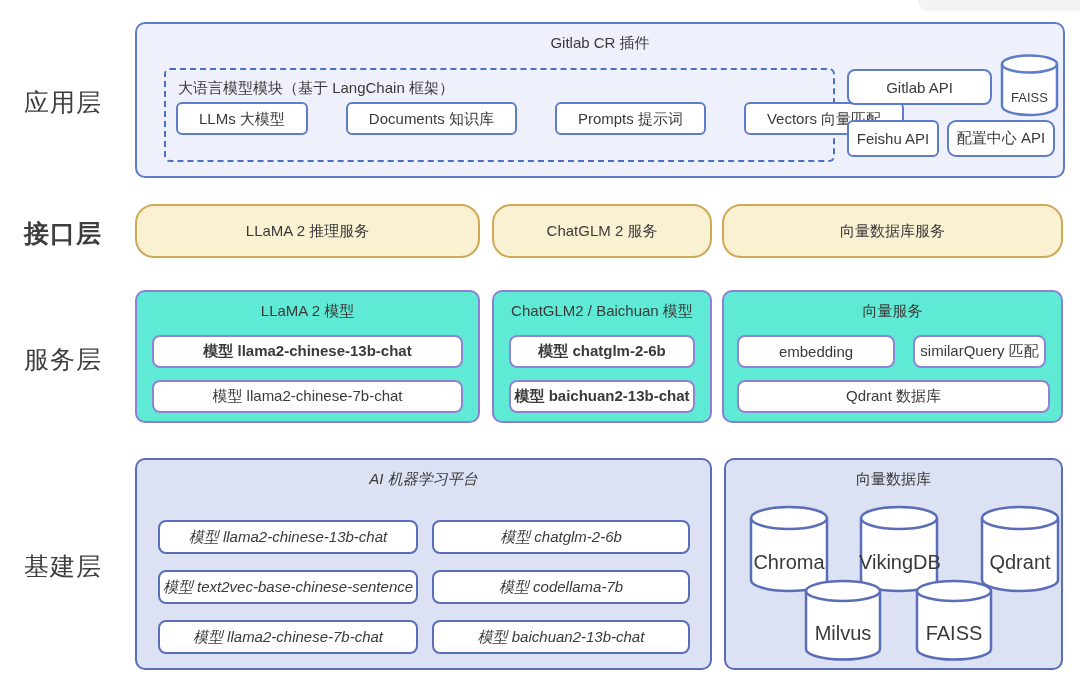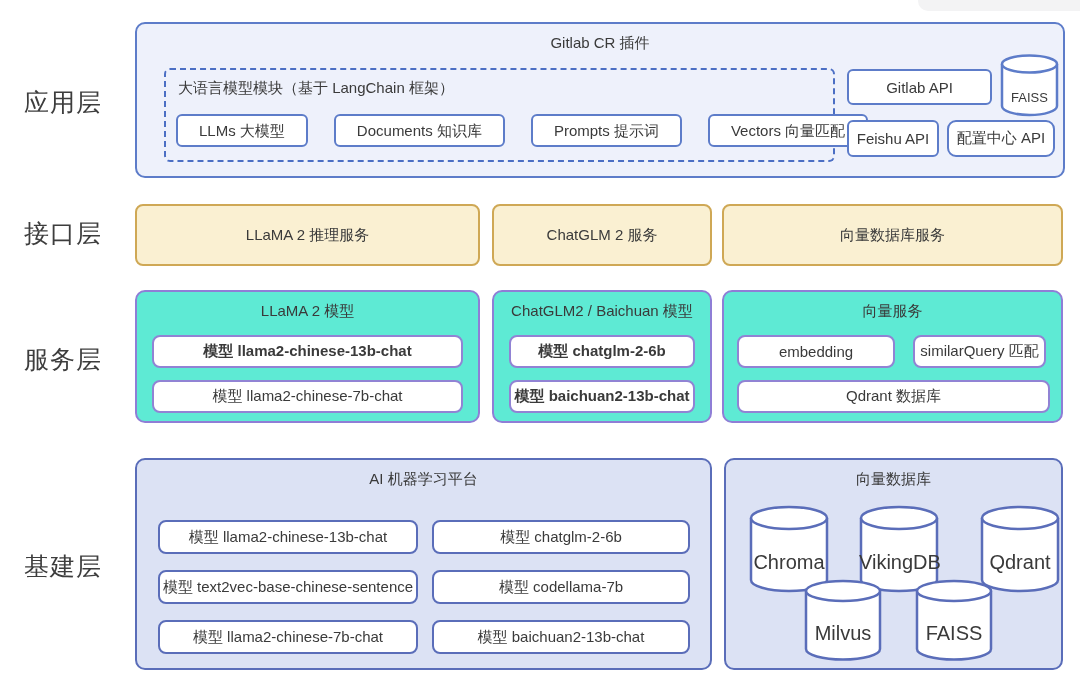--- a/index.html
+++ b/index.html
@@ -10,76 +10,76 @@
 
   .layer-label{position:absolute;left:24px;font-size:25px;letter-spacing:1px;color:#3d3d3d;}
 
   .panel{position:absolute;box-sizing:border-box;border-radius:10px;padding-left:48px;}
   .panel-title{position:absolute;top:10px;left:0;width:100%;text-align:center;font-size:15px;color:#3a3a3a;}
 
   
   .app-box{left:135px;top:22px;width:930px;height:156px;background:#eef1fb;border:2px solid #5d7cc9;}
   .dashed-box{position:absolute;left:27px;top:44px;width:671px;height:94px;box-sizing:border-box;border:2px dashed #4c6fc4;border-radius:6px;}
   .dashed-label{position:absolute;left:12px;top:9px;font-size:15px;}
-  .dashed-items{position:absolute;left:10px;top:44px;display:flex;gap:26px;}
+  .dashed-items{position:absolute;left:10px;top:32px;display:flex;gap:38px;}
   .chip{box-sizing:border-box;background:#fff;border:2px solid #5d7cc9;border-radius:6px;height:33px;line-height:29px;padding:0 21px;font-size:15px;white-space:nowrap;}
   .api-box{position:absolute;box-sizing:border-box;background:#fff;border:2px solid #5d7cc9;border-radius:6px;display:flex;align-items:center;justify-content:center;font-size:15px;white-space:nowrap;}
-  .api-gitlab{left:710px;top:45px;width:145px;height:36px;}
+  .api-gitlab{left:710px;top:45px;width:145px;height:36px;border-radius:8px;}
   .api-feishu{left:710px;top:96px;width:92px;height:37px;}
   .api-config{left:810px;top:96px;width:108px;height:37px;border-radius:9px;}
 
   
   .cyl{position:absolute;}
   .cyl svg{position:absolute;left:0;top:0;width:100%;height:100%;}
   .cyl-label{position:absolute;left:0;width:100%;text-align:center;font-size:20px;}
   .cyl-faiss-app{left:863px;top:30px;width:59px;height:64px;}
   .cyl-faiss-app .cyl-label{top:56%;font-size:13px;}
 
   
-  .ybox{position:absolute;top:204px;height:62px;box-sizing:border-box;background:#faf0d2;border:2px solid #cfa855;border-radius:8px;display:flex;align-items:center;justify-content:center;font-size:15px;}
+  .ybox{position:absolute;top:204px;height:54px;box-sizing:border-box;background:#faf0d2;border:2px solid #cfa855;border-radius:19px;display:flex;align-items:center;justify-content:center;font-size:15px;}
   .ybox1{left:135px;width:345px;}
   .ybox2{left:492px;width:220px;}
   .ybox3{left:722px;width:341px;}
 
   
   .pbox{top:290px;height:133px;background:#5eead4;border:2px solid #8f7ed6;}
   .pbox1{left:135px;width:345px;}
   .pbox2{left:492px;width:220px;}
   .pbox3{left:722px;width:341px;}
   .pitem{position:absolute;box-sizing:border-box;background:#fff;border:2px solid #9183d4;border-radius:8px;display:flex;align-items:center;justify-content:center;font-size:15px;white-space:nowrap;}
   .pstack .pitem{left:15px;right:15px;height:33px;}
   .pitem-r1{top:43px;}
   .pitem-r2{top:88px;}
   .bold{font-weight:bold;}
   .p3-embed{left:13px;top:43px;width:158px;height:33px;}
   .p3-similar{left:189px;top:43px;width:133px;height:33px;}
   .p3-qdrant{left:13px;top:88px;width:313px;height:33px;}
 
   
   .ibox{top:458px;height:212px;background:#dce2f4;border:2px solid #5a6db9;}
-  .ibox1{left:135px;width:577px;}
+  .ibox1{left:135px;width:577px;font-style:italic;}
   .ibox2{left:724px;width:339px;}
   .ml-grid{position:absolute;left:21px;top:60px;width:536px;display:grid;grid-template-columns:260px 258px;column-gap:14px;row-gap:16px;}
   .iitem{box-sizing:border-box;background:#fff;border:2px solid #5a6db9;border-radius:8px;height:34px;display:flex;align-items:center;justify-content:center;font-size:15px;white-space:nowrap;}
   .cyl-big .cyl-label{top:52%;}
   .cyl-chroma{left:23px;top:45px;width:80px;height:89px;}
   .cyl-viking{left:133px;top:45px;width:80px;height:89px;}
   .cyl-qdrant{left:246px;top:45px;width:96px;height:89px;}
   .cyl-milvus{left:78px;top:119px;width:78px;height:83px;}
   .cyl-faiss2{left:189px;top:119px;width:78px;height:83px;}
 </style>
 </head>
 <body>
 
 <div class="diagram">
 
   <div class="artifact"></div>
 
   <div class="layer-label" style="top:86px;">应用层</div>
-  <div class="layer-label" style="top:217px;">接口层</div>
+  <div class="layer-label" style="top:217px;font-weight:bold;">接口层</div>
   <div class="layer-label" style="top:343px;">服务层</div>
   <div class="layer-label" style="top:550px;">基建层</div>
 
   <div class="panel app-box">
     <div class="panel-title">Gitlab CR 插件</div>
 
     <div class="dashed-box">
       <div class="dashed-label">大语言模型模块（基于 LangChain 框架）</div>
       <div class="dashed-items">
         <div class="chip">LLMs 大模型</div>

